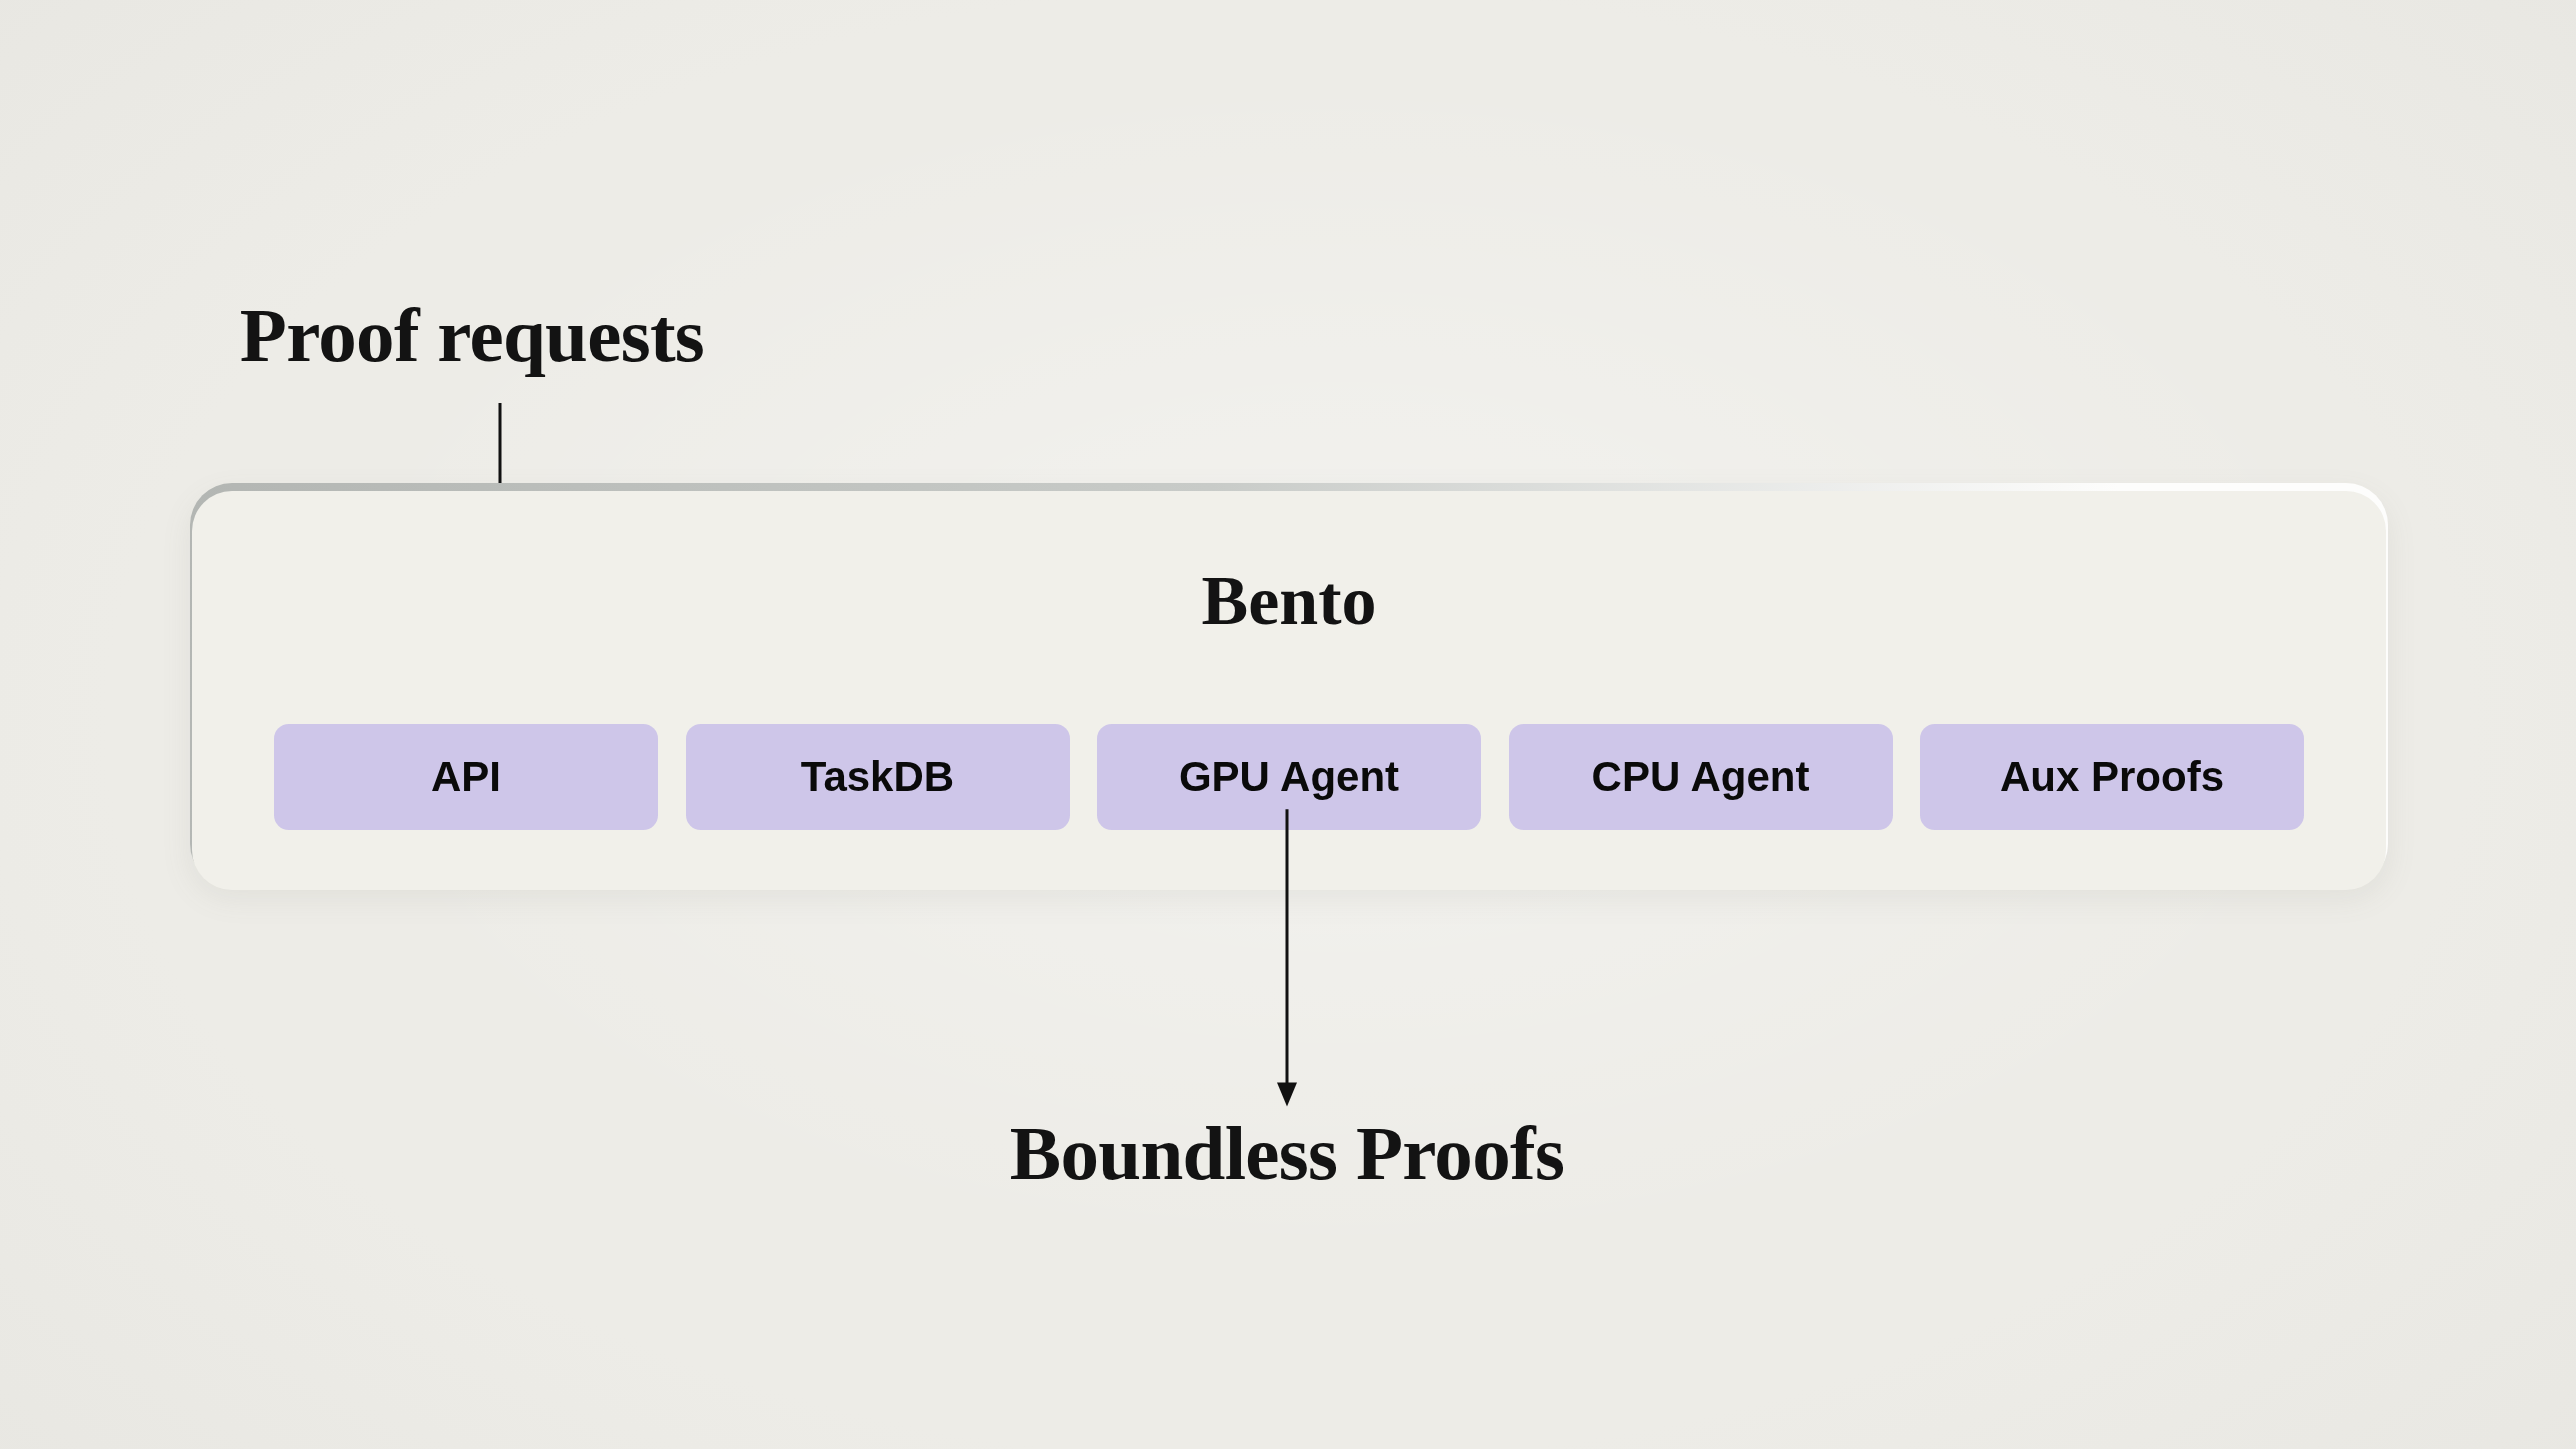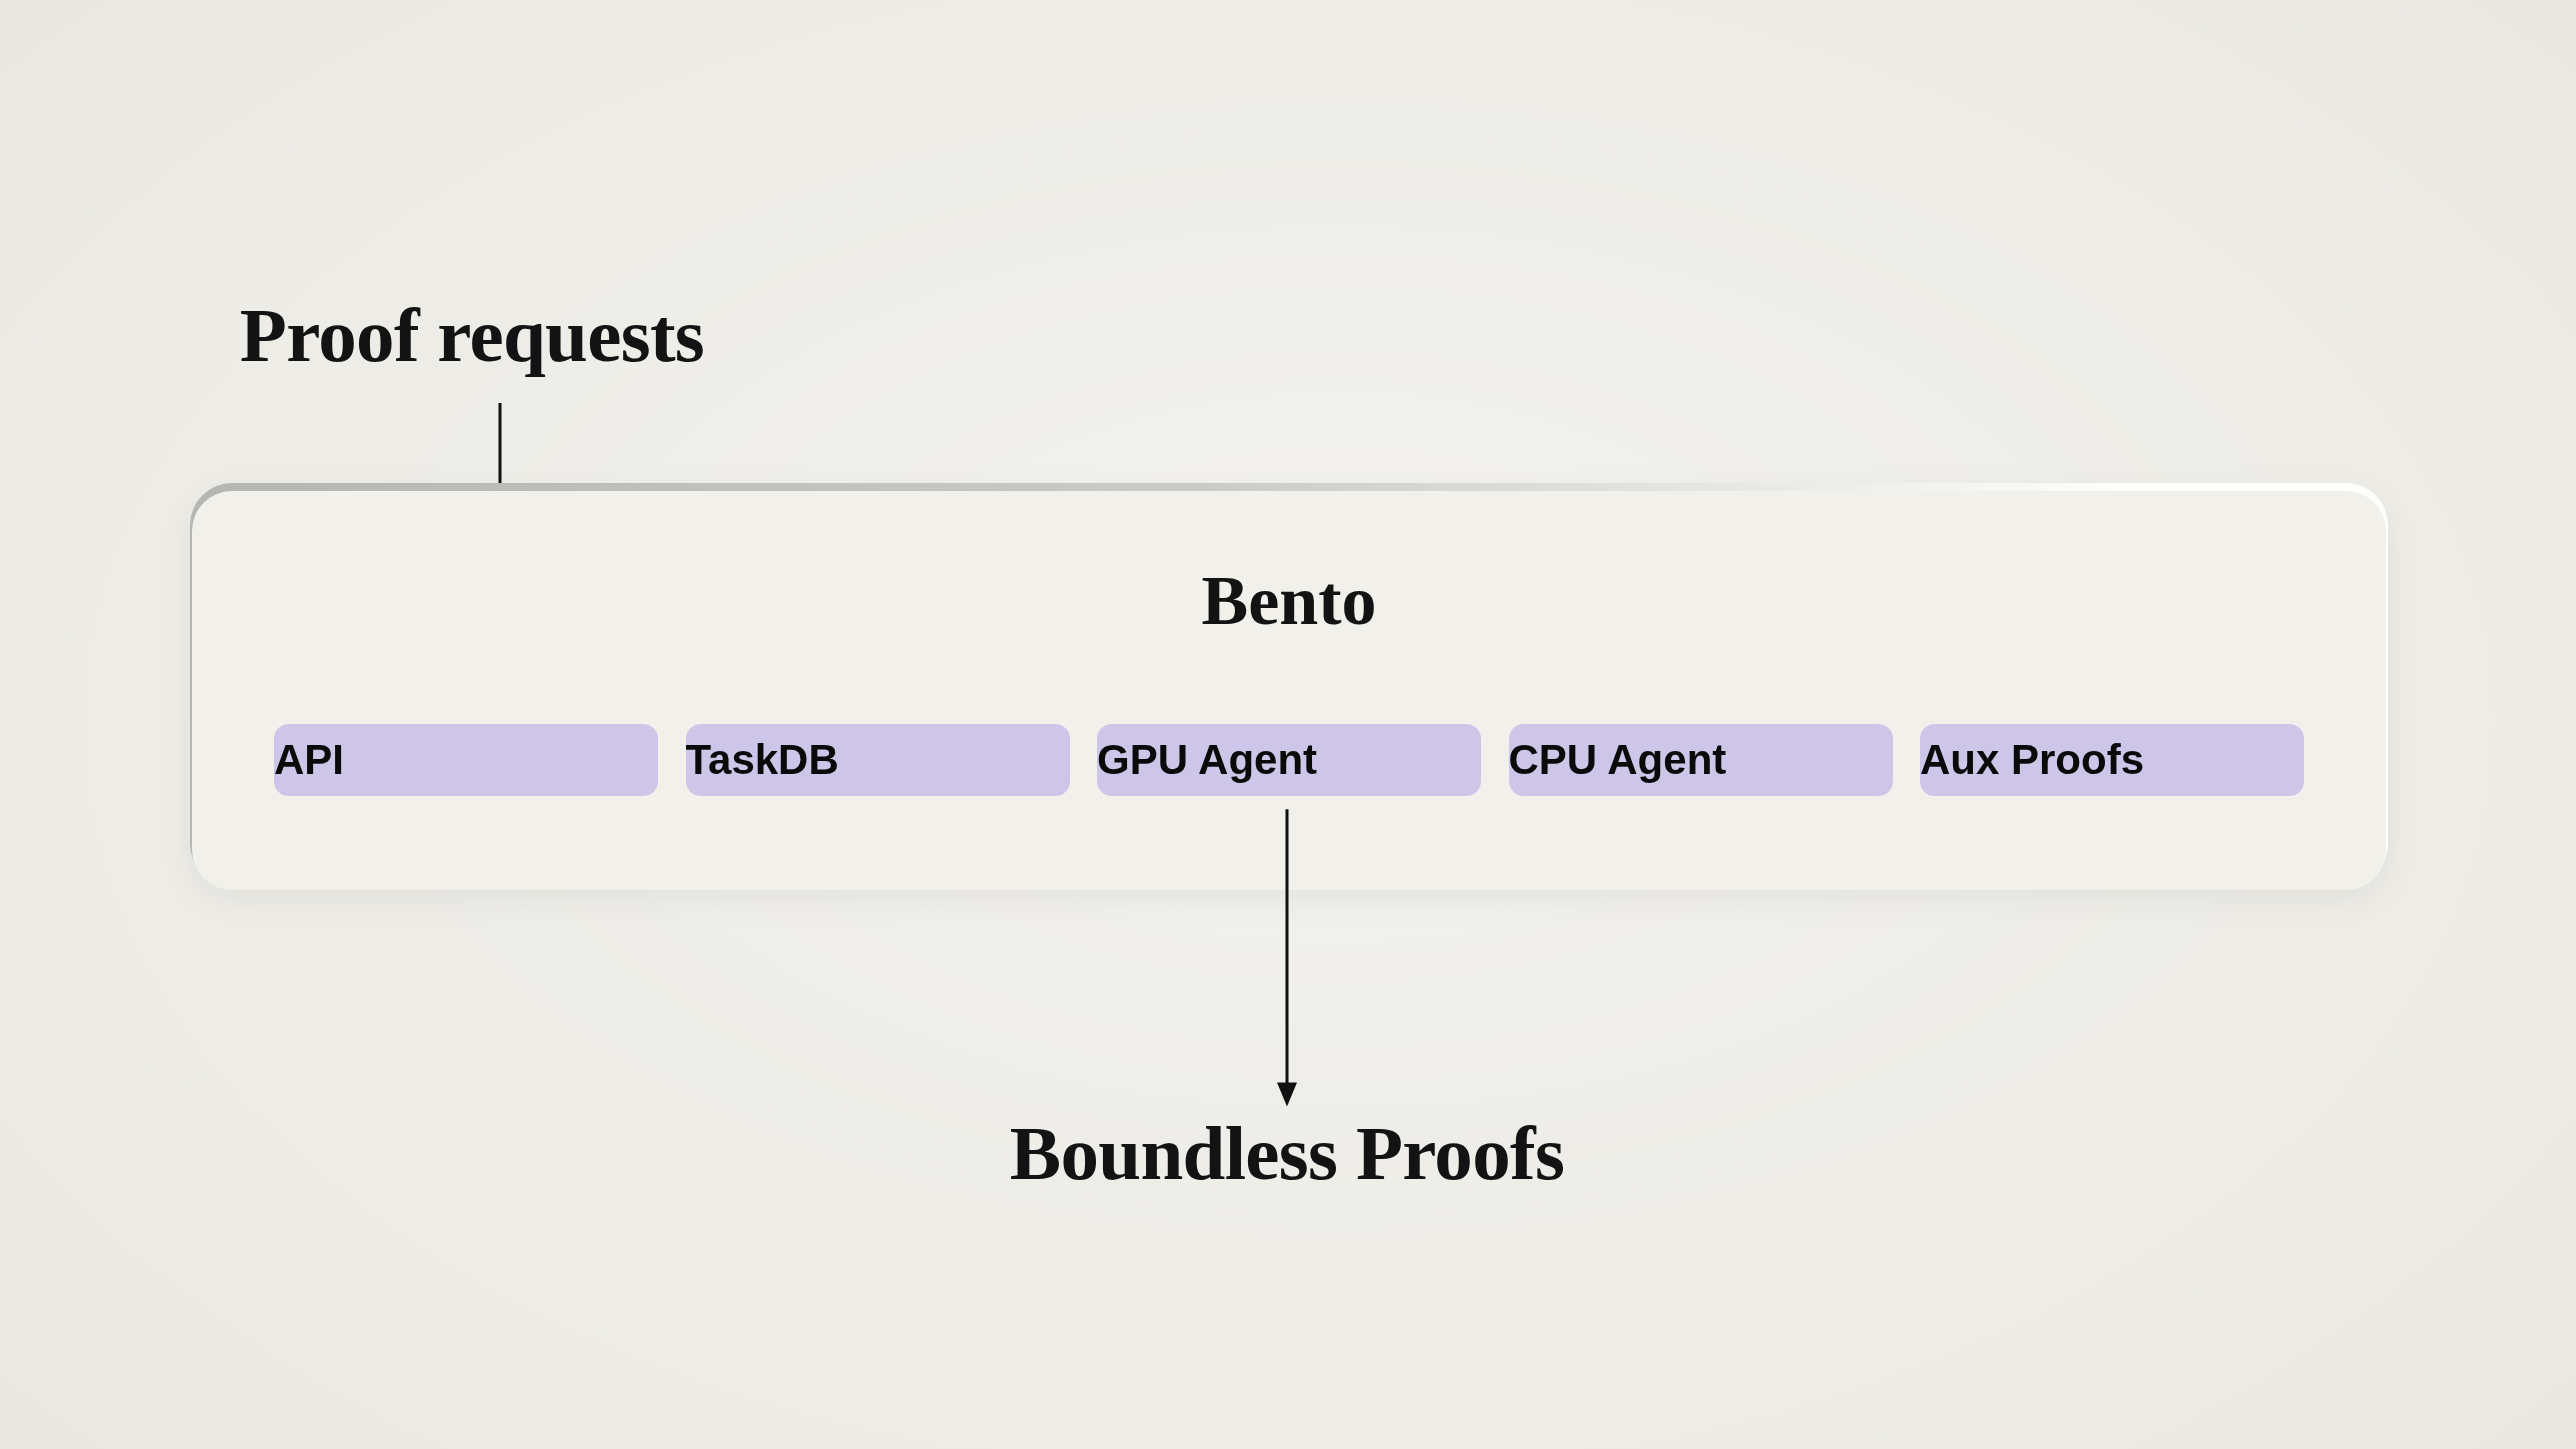--- a/index.html
+++ b/index.html
@@ -72,26 +72,26 @@
   .component-row {
     position: absolute;
     top: 233px;
     left: 0; right: 0;
     display: flex;
     justify-content: center;
     gap: 27.5px;
   }
   .component-box {
     width: 384px;
-    height: 72px;
+    height: 106px;
     border-radius: 14.8px;
     background: var(--box-bg);
     display: flex;
     align-items: center;
-    justify-content: flex-start;
+    justify-content: center;
   }
   .component-label {
     font-family: "Liberation Sans", sans-serif;
     font-weight: 700;
     font-size: 42px;
     letter-spacing: 0px;
     color: #0a0a0a;
     white-space: nowrap;
   }
 </style>

